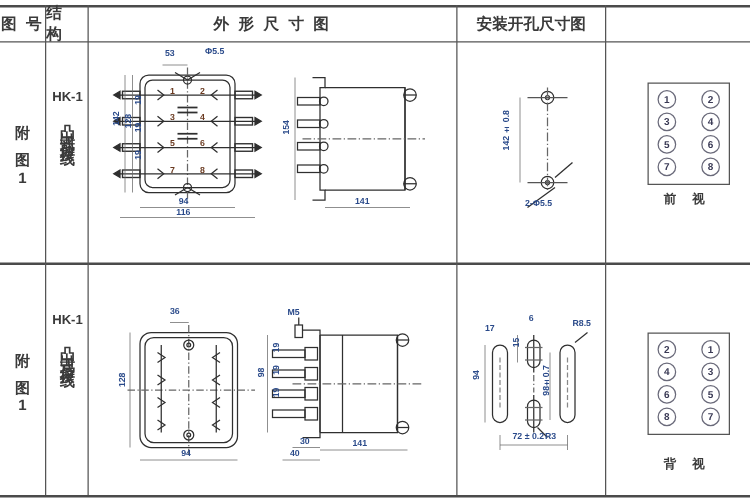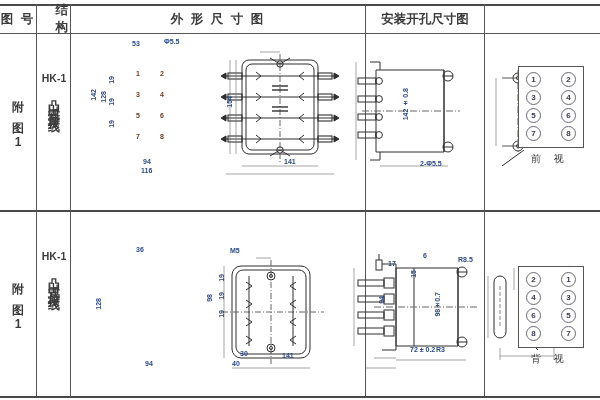--- a/index.html
+++ b/index.html
@@ -1,18 +1,18 @@
 <!DOCTYPE html>
 <html><head>
 <meta charset="utf-8">
 <style>
   html,body{margin:0;padding:0;background:#ffffff;}
   body{width:600px;height:400px;overflow:hidden;
        font-family:"Liberation Sans","DejaVu Sans",sans-serif;color:#333;}
-  .sheet{position:relative;width:600px;height:400px;text-align:right;}
+  .sheet{position:relative;width:600px;height:400px;}
 
   
   .hline{position:absolute;background:#555;height:1px;left:0;width:600px;}
   .hline.thick{height:1.5px;background:#4a4a4a;}
   .vline{position:absolute;background:#555;width:1px;}
 
   .hdr{position:absolute;top:5px;height:28px;display:flex;align-items:center;
        justify-content:center;font-size:12.5px;font-weight:bold;color:#3a3a3a;
        letter-spacing:2px;}
   .vtext{writing-mode:vertical-rl;text-orientation:upright;font-size:12px;
@@ -29,21 +29,21 @@
   .dim{position:absolute;font-size:7px;color:#2a4a8a;font-weight:bold;white-space:nowrap;}
   .dimv{position:absolute;font-size:7px;color:#2a4a8a;font-weight:bold;white-space:nowrap;
         writing-mode:vertical-rl;transform:rotate(180deg);}
   .tnum{position:absolute;font-size:7px;font-weight:bold;color:#6a3a20;}
 
   
   .tdiag{position:absolute;border:1.4px solid #555;background:#fff;}
   .tcirc{position:absolute;width:13px;height:13px;border:1px solid #6a6a7a;
          border-radius:50%;display:flex;align-items:center;justify-content:center;
          font-size:8px;color:#3a3a55;font-weight:bold;}
-  .tcap{position:absolute;font-size:10px;font-weight:normal;color:#3a3a3a;letter-spacing:5px;}
+  .tcap{position:absolute;font-size:10px;font-weight:bold;color:#3a3a3a;letter-spacing:5px;}
   svg{position:absolute;overflow:visible;}
 </style>
 </head>
 <body>
 
 <div class="sheet">
 
   <div class="hline thick" style="top:4px;"></div>
   <div class="hline" style="top:33px;"></div>
   <div class="hline thick" style="top:210px;"></div>
@@ -365,16 +365,16 @@
   <div class="dw" style="left:518px;top:266px;width:66px;height:108px;">
     <div class="tdiag" style="left:0;top:0;width:64px;height:80px;"></div>
     <div class="tcirc" style="left:8px;top:6px;">2</div>
     <div class="tcirc" style="left:8px;top:24px;">4</div>
     <div class="tcirc" style="left:8px;top:42px;">6</div>
     <div class="tcirc" style="left:8px;top:60px;">8</div>
     <div class="tcirc" style="left:43px;top:6px;">1</div>
     <div class="tcirc" style="left:43px;top:24px;">3</div>
     <div class="tcirc" style="left:43px;top:42px;">5</div>
     <div class="tcirc" style="left:43px;top:60px;">7</div>
-    <div class="tcap" style="left:13px;top:86px;">背  视</div>
+    <div class="tcap" style="left:13px;top:98px;">背  视</div>
   </div>
 
 </div>
 
 </body></html>

